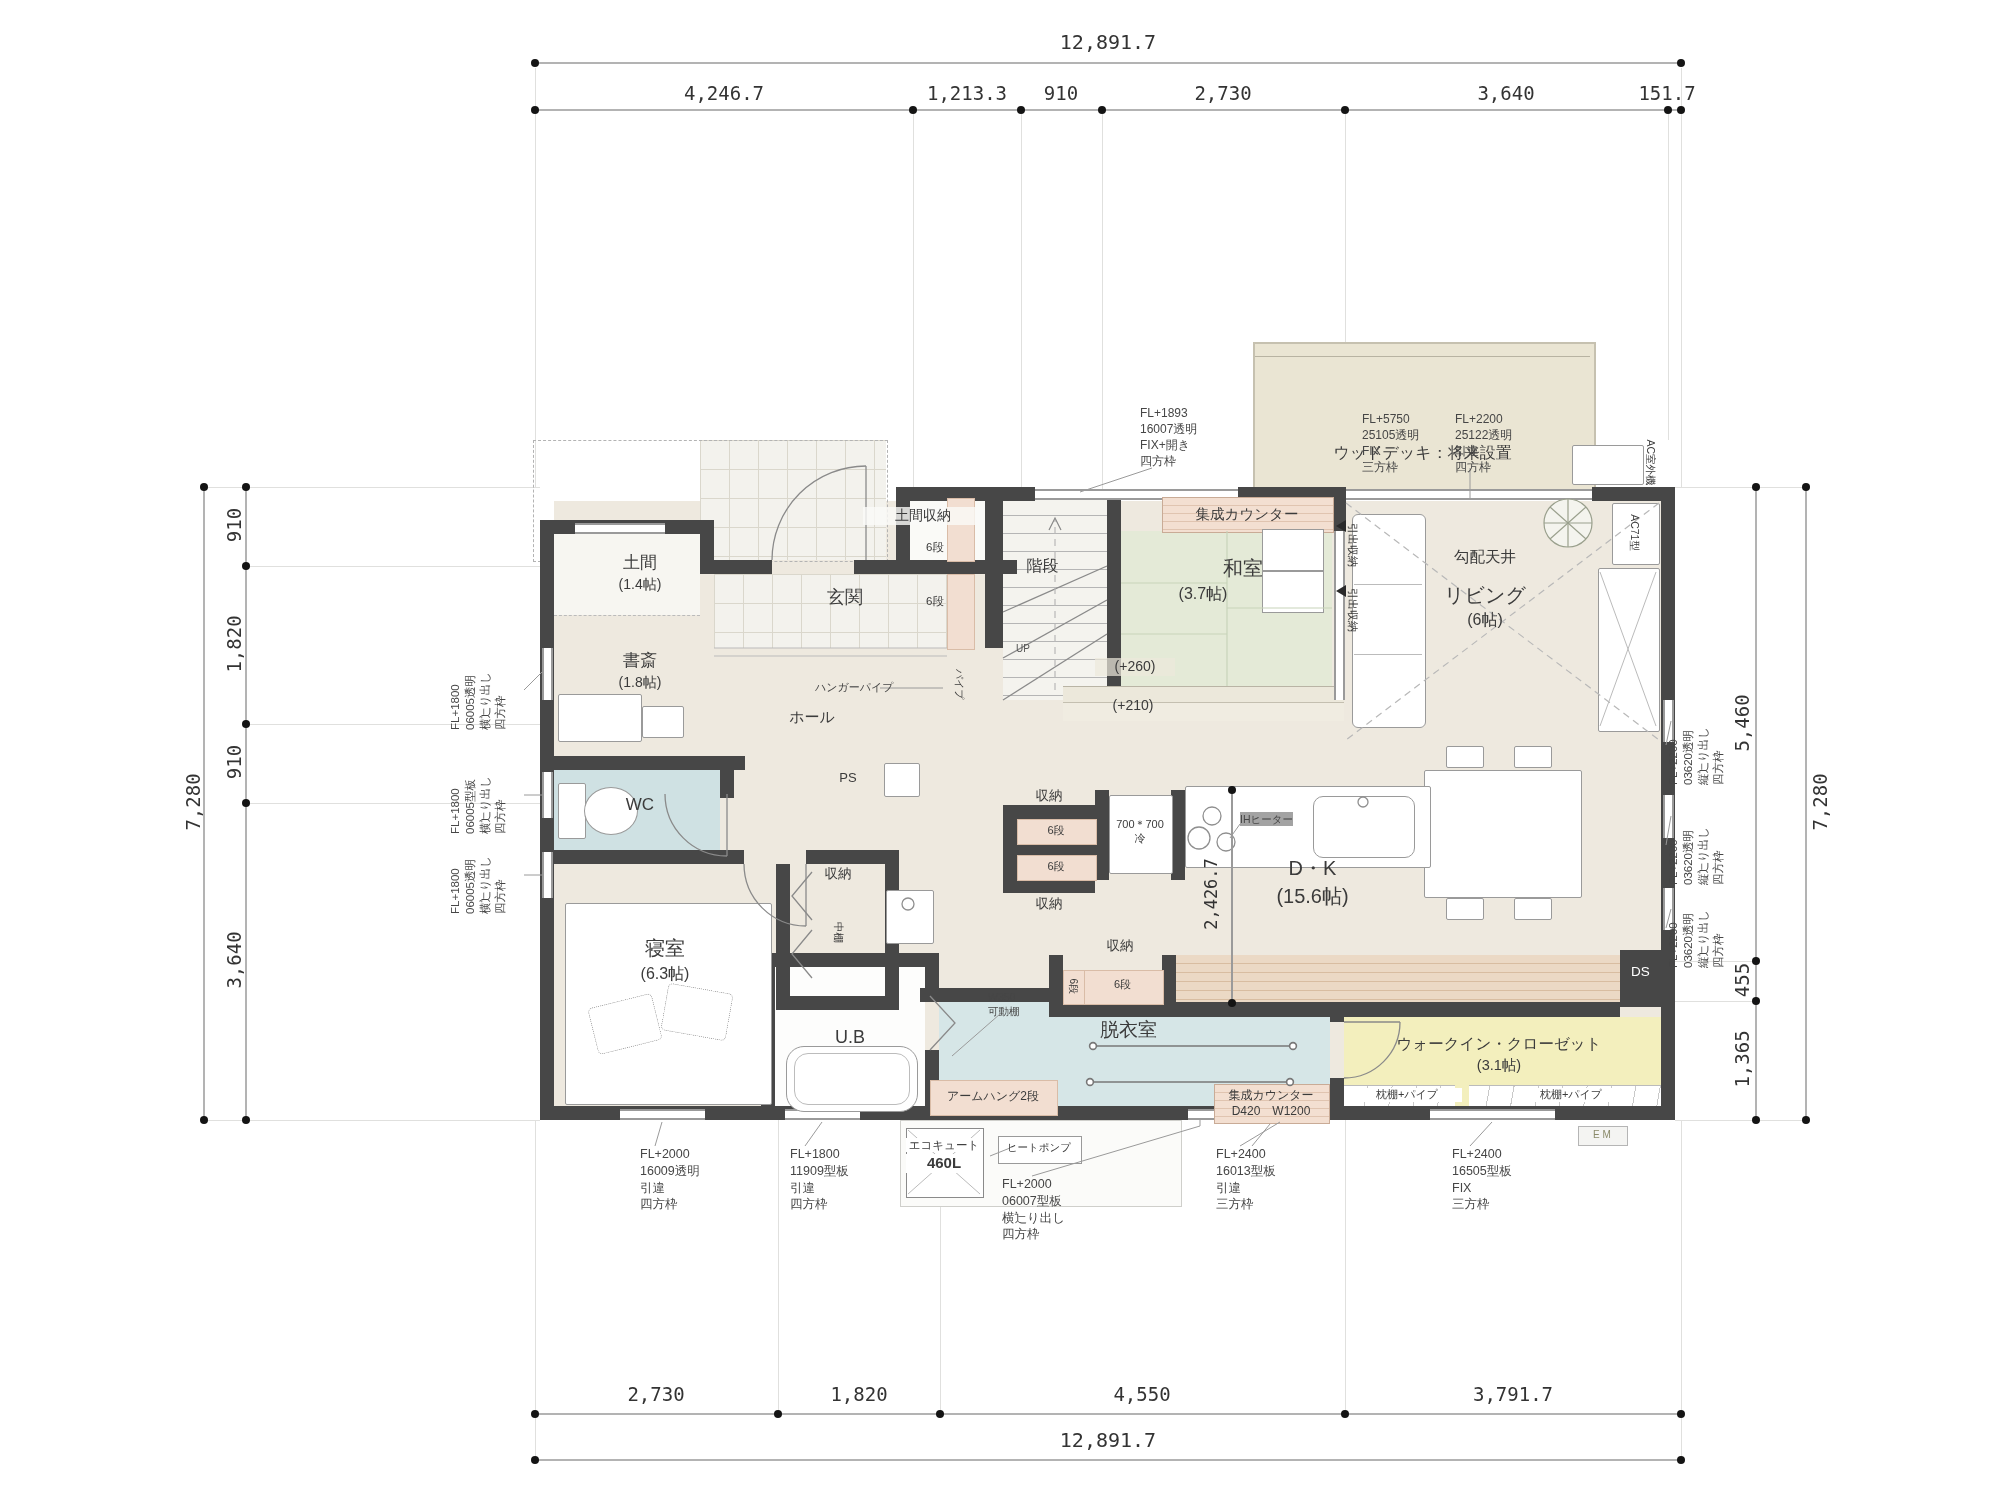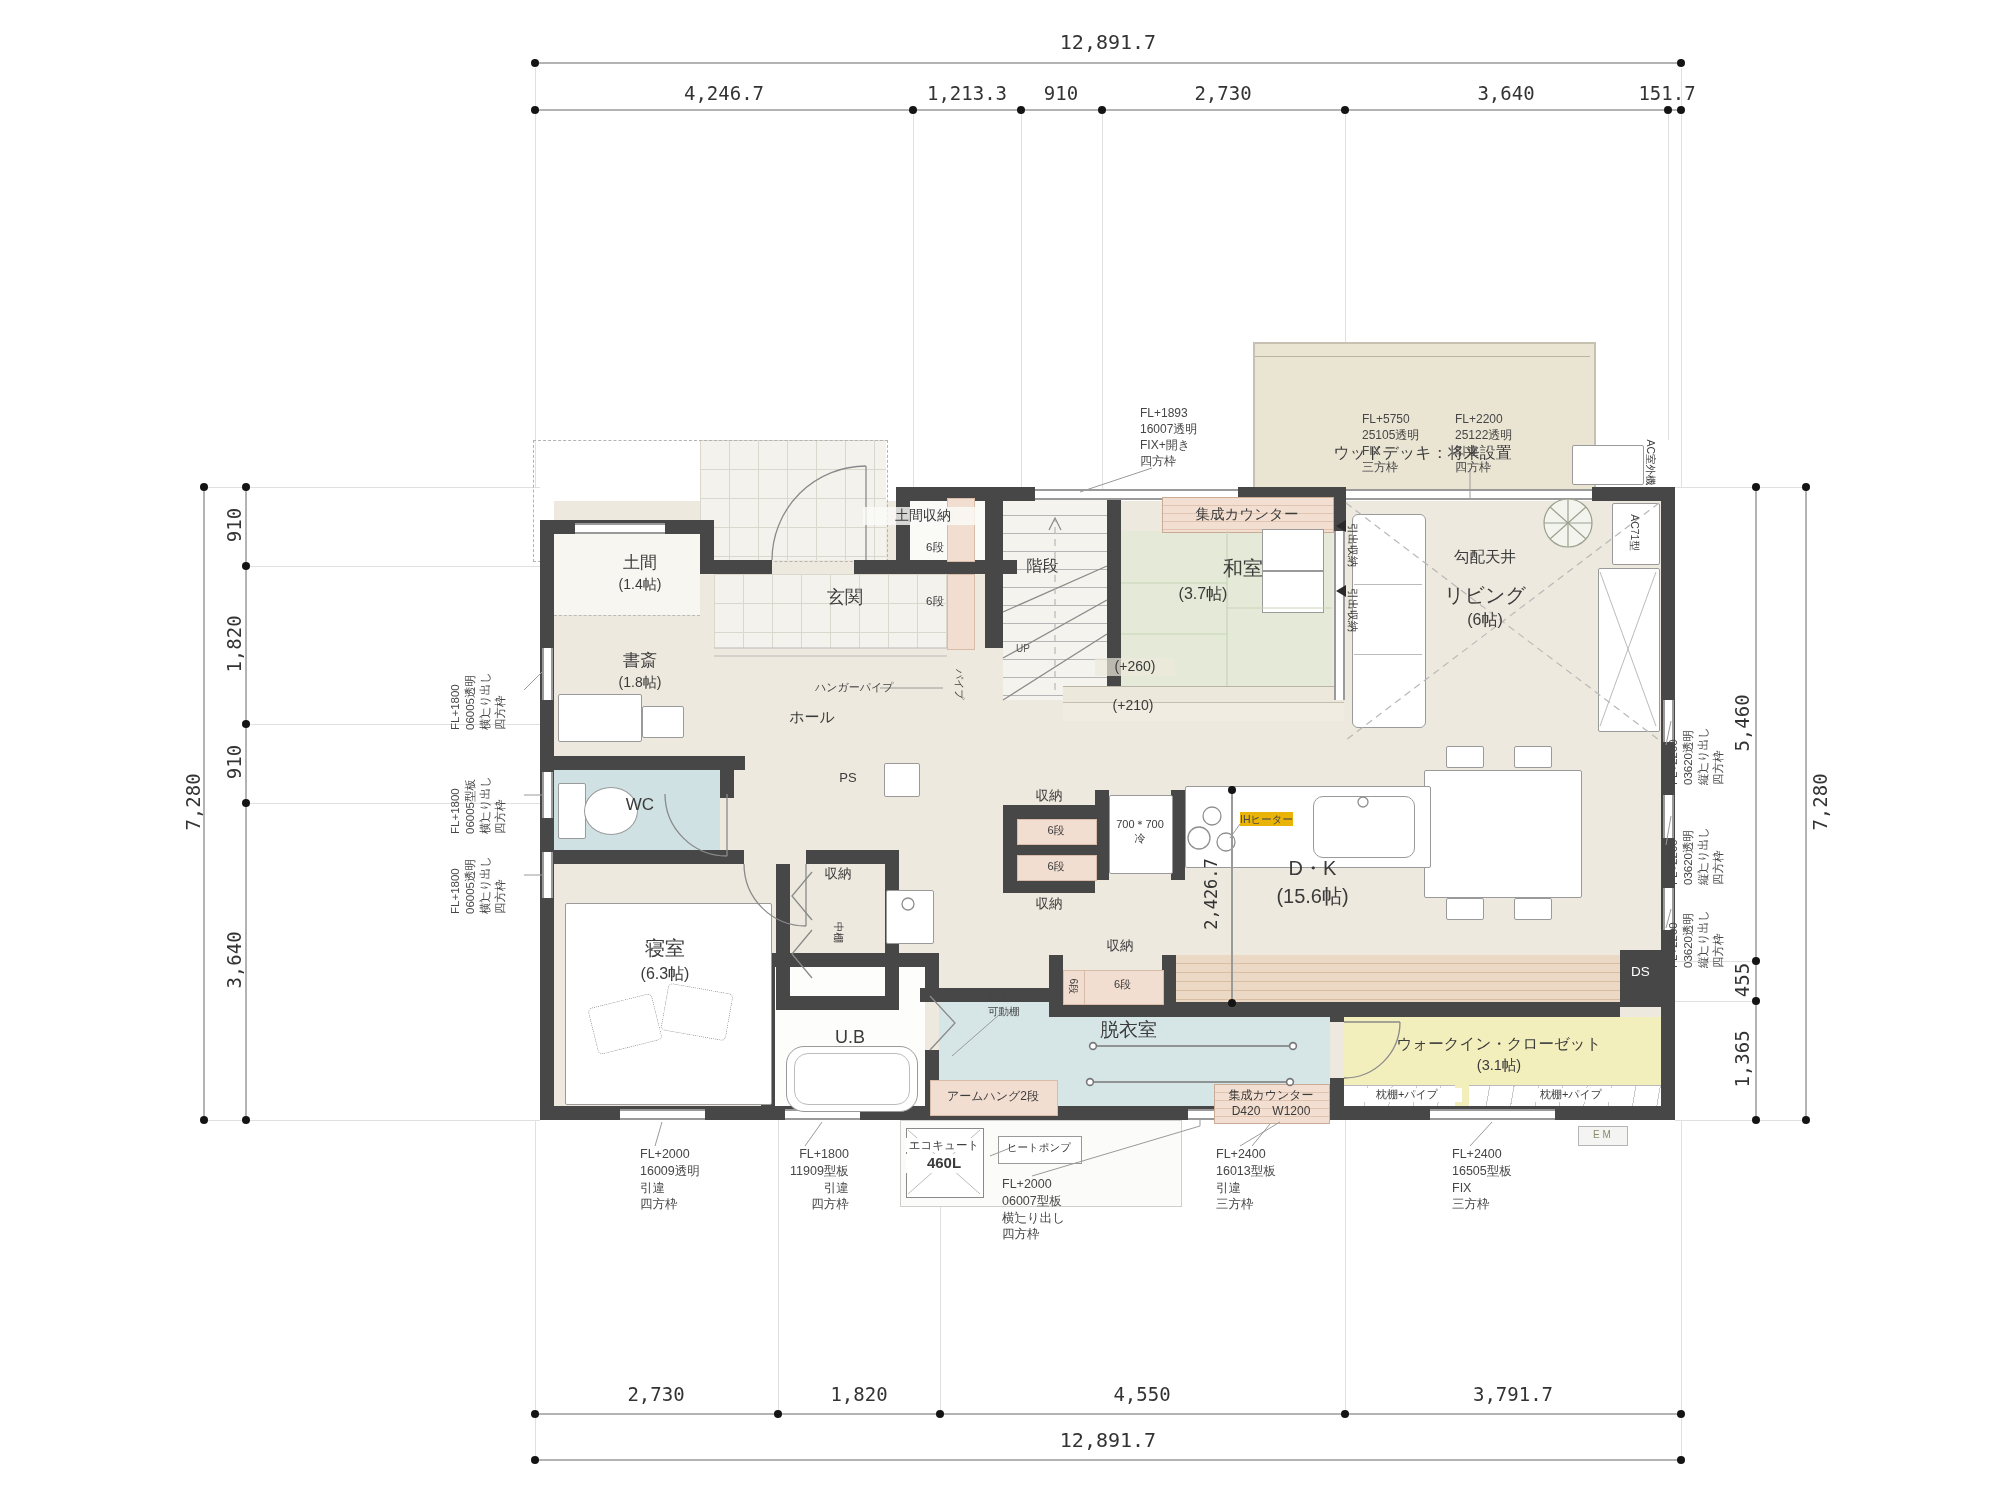--- a/index.html
+++ b/index.html
@@ -367,21 +367,21 @@
   <div class="ann" style="left:1362px;top:411px;font-size:12px;">FL+5750
 25105透明
 FIX
 三方枠</div>
   <div class="ann" style="left:1455px;top:411px;font-size:12px;">FL+2200
 25122透明
 引違
 四方枠</div>
   <div class="lbl" style="left:1240px;top:856px;width:145px;font-size:20px;">D・K</div>
   <div class="lbl" style="left:1240px;top:884px;width:145px;font-size:20px;">(15.6帖)</div>
-  <div class="ann" style="left:1240px;top:812px;font-size:10.5px;background:#eab308;">IHヒーター</div>
+  <div class="ann" style="left:1240px;top:812px;font-size:10.5px;background:#a3a3a3;">IHヒーター</div>
   <div class="lbl" style="left:1110px;top:818px;width:60px;font-size:11px;">700＊700
 冷</div>
   <div class="lbl" style="left:1009px;top:788px;width:80px;font-size:13.5px;">収納</div>
   <div class="lbl" style="left:1017px;top:824px;width:78px;font-size:11px;">6段</div>
   <div class="lbl" style="left:1017px;top:860px;width:78px;font-size:11px;">6段</div>
   <div class="lbl" style="left:1009px;top:896px;width:80px;font-size:13.5px;">収納</div>
   <div class="lbl" style="left:1080px;top:938px;width:80px;font-size:13.5px;">収納</div>
   <div class="lbl" style="left:1085px;top:978px;width:75px;font-size:11px;">6段</div>
   <div class="lbl rotp" style="left:1056px;top:980px;width:34px;font-size:10px;">6段</div>
   <div class="lbl" style="left:798px;top:866px;width:80px;font-size:13.5px;">収納</div>
@@ -425,21 +425,21 @@
 縦辷り出し
 四方枠</div>
   <div class="ann" style="left:1140px;top:405px;font-size:12px;">FL+1893
 16007透明
 FIX+開き
 四方枠</div>
   <div class="ann" style="left:640px;top:1146px;">FL+2000
 16009透明
 引違
 四方枠</div>
-  <div class="ann" style="left:790px;top:1146px;text-align:right;">FL+1800
+  <div class="ann" style="left:790px;top:1146px;">FL+1800
 11909型板
 引違
 四方枠</div>
   <div class="ann" style="left:1002px;top:1176px;">FL+2000
 06007型板
 横辷り出し
 四方枠</div>
   <div class="ann" style="left:1216px;top:1146px;">FL+2400
 16013型板
 引違

